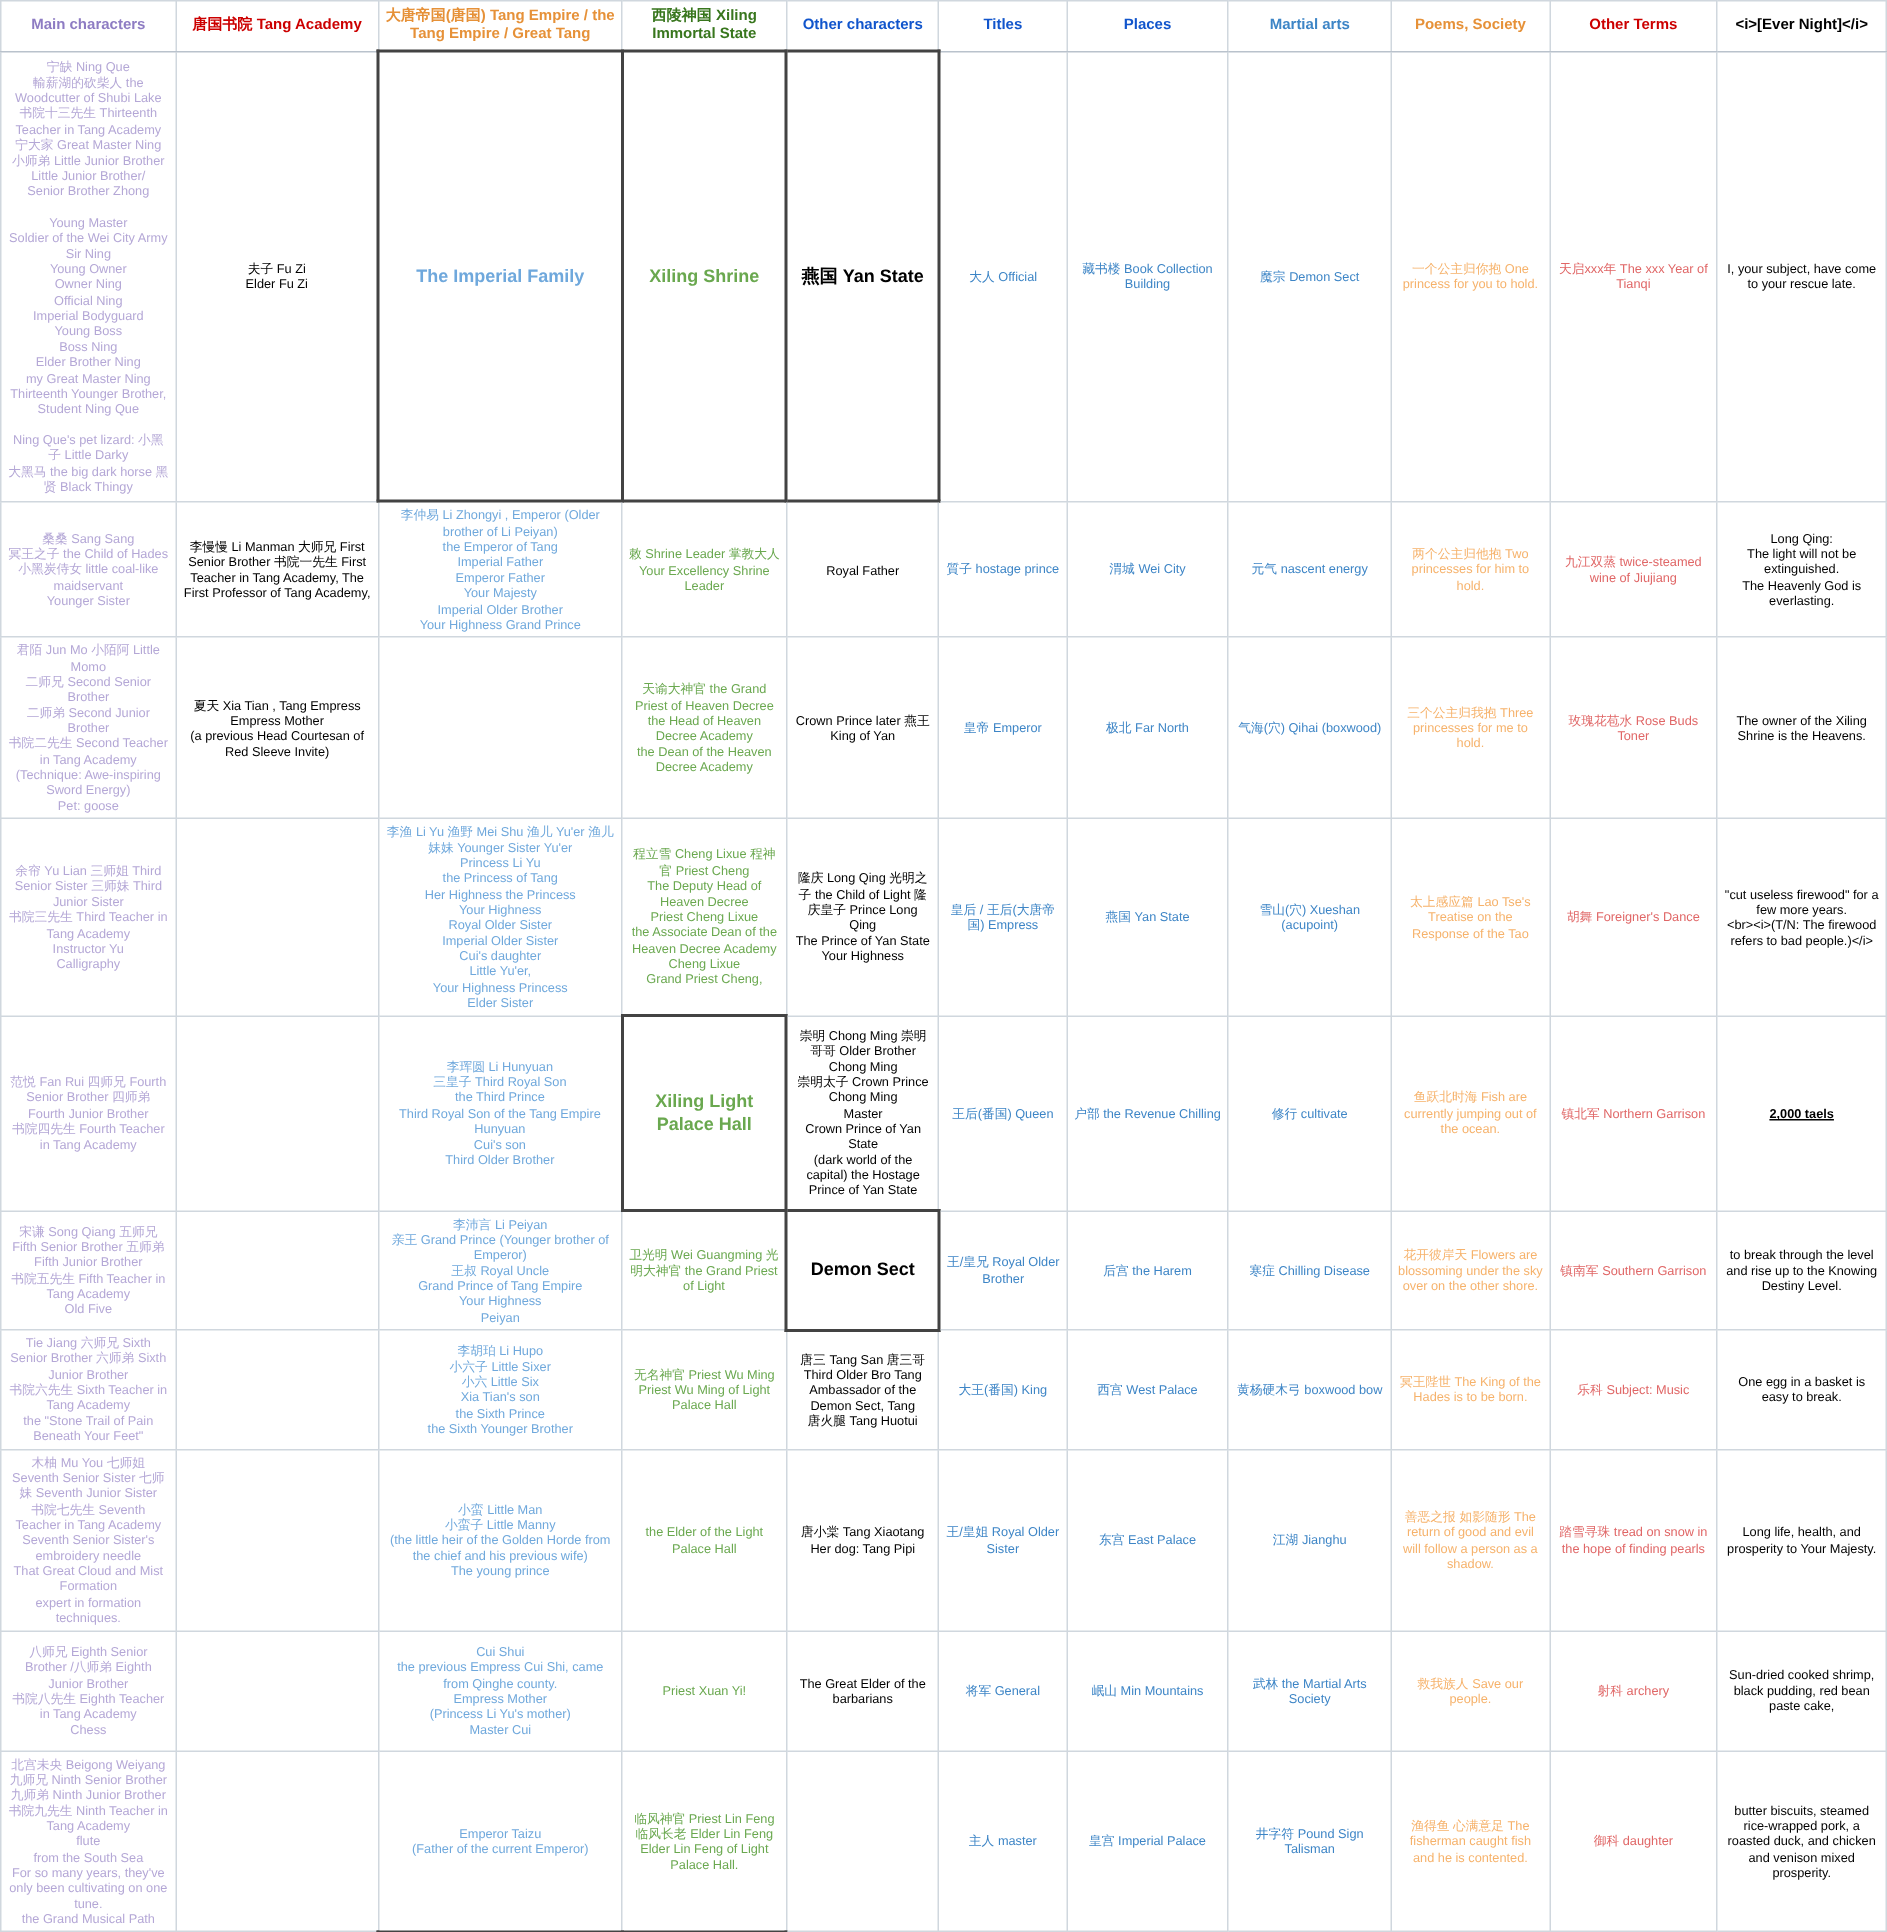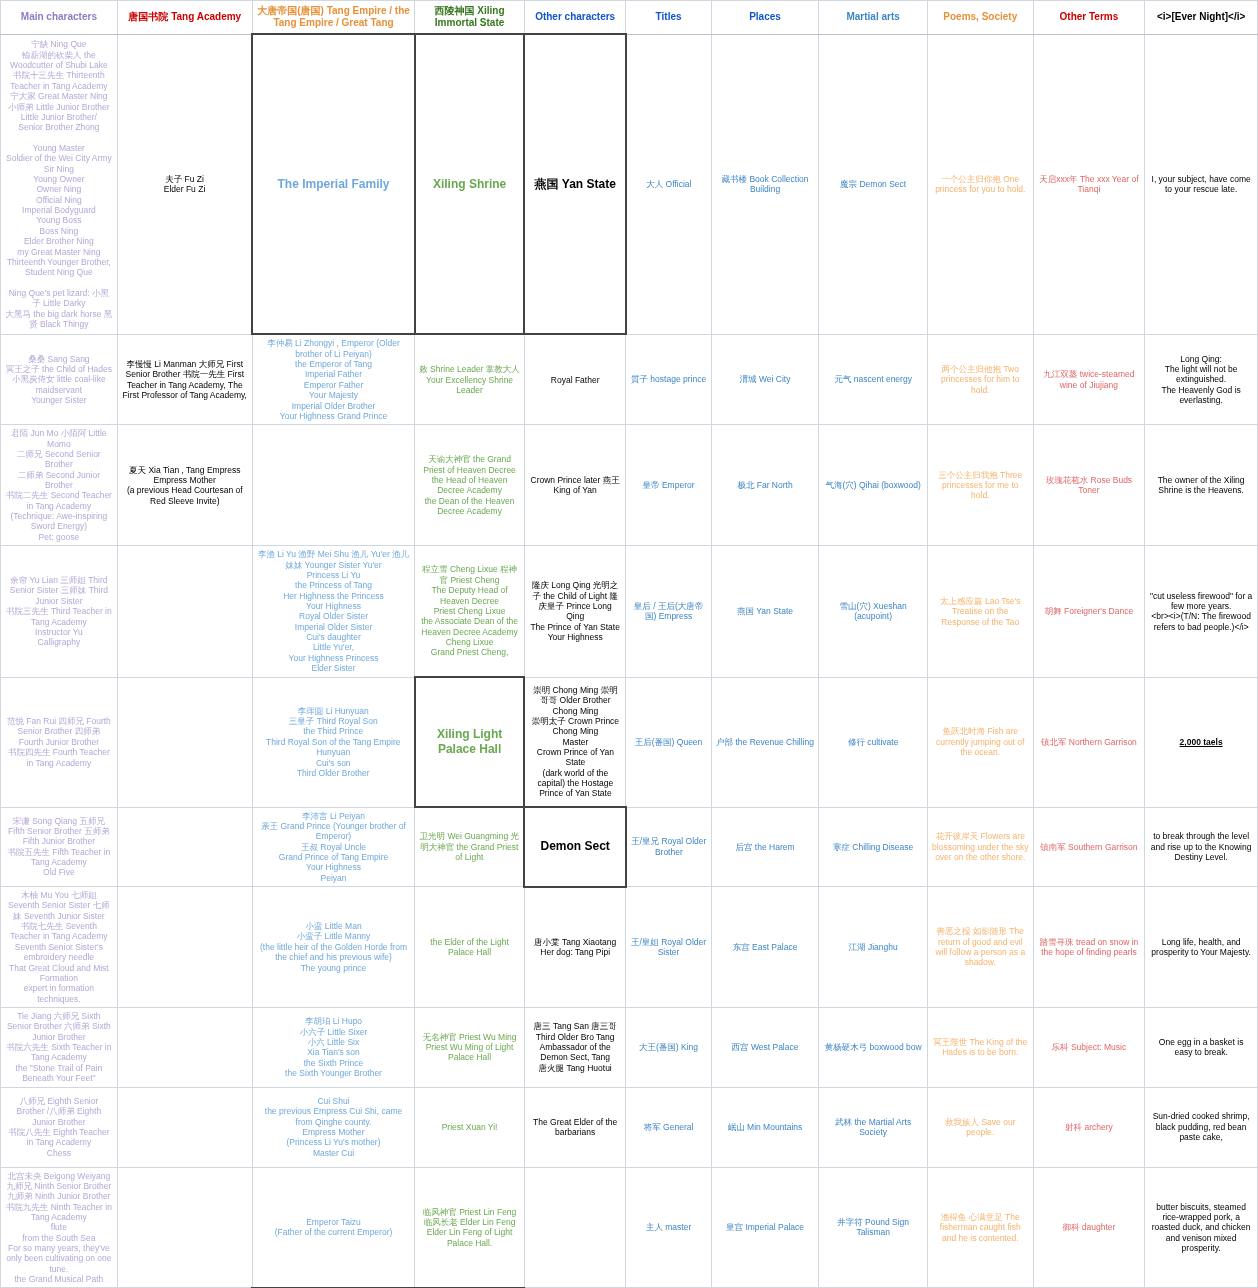--- a/index.html
+++ b/index.html
@@ -233,41 +233,20 @@
 Peiyan</td>
           <td class="col3">卫光明 Wei Guangming 光明大神官 the Grand Priest of Light</td>
           <td class="col4 big boxcell">Demon Sect</td>
           <td class="col5">王/皇兄 Royal Older Brother</td>
           <td class="col6">后宫 the Harem</td>
           <td class="col7">寒症 Chilling Disease</td>
           <td class="col8">花开彼岸天 Flowers are blossoming under the sky over on the other shore.</td>
           <td class="col9">镇南军 Southern Garrison</td>
           <td class="col10">to break through the level and rise up to the Knowing Destiny Level.</td>
         </tr>
-        <tr style="height: 110px;">
-          <td class="col0">木柚 Mu You 七师姐 Seventh Senior Sister 七师妹 Seventh Junior Sister
-书院七先生 Seventh Teacher in Tang Academy
-Seventh Senior Sister's embroidery needle
-That Great Cloud and Mist Formation
-expert in formation techniques.</td>
-          <td class="col1"></td>
-          <td class="col2">小蛮 Little Man
-小蛮子 Little Manny
-(the little heir of the Golden Horde from the chief and his previous wife)
-The young prince</td>
-          <td class="col3">the Elder of the Light Palace Hall</td>
-          <td class="col4">唐小棠 Tang Xiaotang
-Her dog: Tang Pipi</td>
-          <td class="col5">王/皇姐 Royal Older Sister</td>
-          <td class="col6">东宫 East Palace</td>
-          <td class="col7">江湖 Jianghu</td>
-          <td class="col8">善恶之报 如影随形 The return of good and evil will follow a person as a shadow.</td>
-          <td class="col9">踏雪寻珠 tread on snow in the hope of finding pearls</td>
-          <td class="col10">Long life, health, and prosperity to Your Majesty.</td>
-        </tr>
         <tr style="height: 78px;">
           <td class="col0">Tie Jiang 六师兄 Sixth Senior Brother 六师弟 Sixth Junior Brother
 书院六先生 Sixth Teacher in Tang Academy
 the "Stone Trail of Pain Beneath Your Feet"</td>
           <td class="col1"></td>
           <td class="col2">李胡珀 Li Hupo
 小六子 Little Sixer
 小六 Little Six
 Xia Tian's son
 the Sixth Prince
@@ -277,20 +256,41 @@
           <td class="col4">唐三 Tang San 唐三哥 Third Older Bro Tang
 Ambassador of the Demon Sect, Tang
 唐火腿 Tang Huotui</td>
           <td class="col5">大王(番国) King</td>
           <td class="col6">西宫 West Palace</td>
           <td class="col7">黄杨硬木弓 boxwood bow</td>
           <td class="col8">冥王陛世 The King of the Hades is to be born.</td>
           <td class="col9">乐科 Subject: Music</td>
           <td class="col10">One egg in a basket is easy to break.</td>
         </tr>
+        <tr style="height: 110px;">
+          <td class="col0">木柚 Mu You 七师姐 Seventh Senior Sister 七师妹 Seventh Junior Sister
+书院七先生 Seventh Teacher in Tang Academy
+Seventh Senior Sister's embroidery needle
+That Great Cloud and Mist Formation
+expert in formation techniques.</td>
+          <td class="col1"></td>
+          <td class="col2">小蛮 Little Man
+小蛮子 Little Manny
+(the little heir of the Golden Horde from the chief and his previous wife)
+The young prince</td>
+          <td class="col3">the Elder of the Light Palace Hall</td>
+          <td class="col4">唐小棠 Tang Xiaotang
+Her dog: Tang Pipi</td>
+          <td class="col5">王/皇姐 Royal Older Sister</td>
+          <td class="col6">东宫 East Palace</td>
+          <td class="col7">江湖 Jianghu</td>
+          <td class="col8">善恶之报 如影随形 The return of good and evil will follow a person as a shadow.</td>
+          <td class="col9">踏雪寻珠 tread on snow in the hope of finding pearls</td>
+          <td class="col10">Long life, health, and prosperity to Your Majesty.</td>
+        </tr>
         <tr style="height: 80px;">
           <td class="col0">八师兄 Eighth Senior Brother /八师弟 Eighth Junior Brother
 书院八先生 Eighth Teacher in Tang Academy
 Chess</td>
           <td class="col1"></td>
           <td class="col2">Cui Shui
 the previous Empress Cui Shi, came from Qinghe county.
 Empress Mother
 (Princess Li Yu's mother)
 Master Cui</td>

